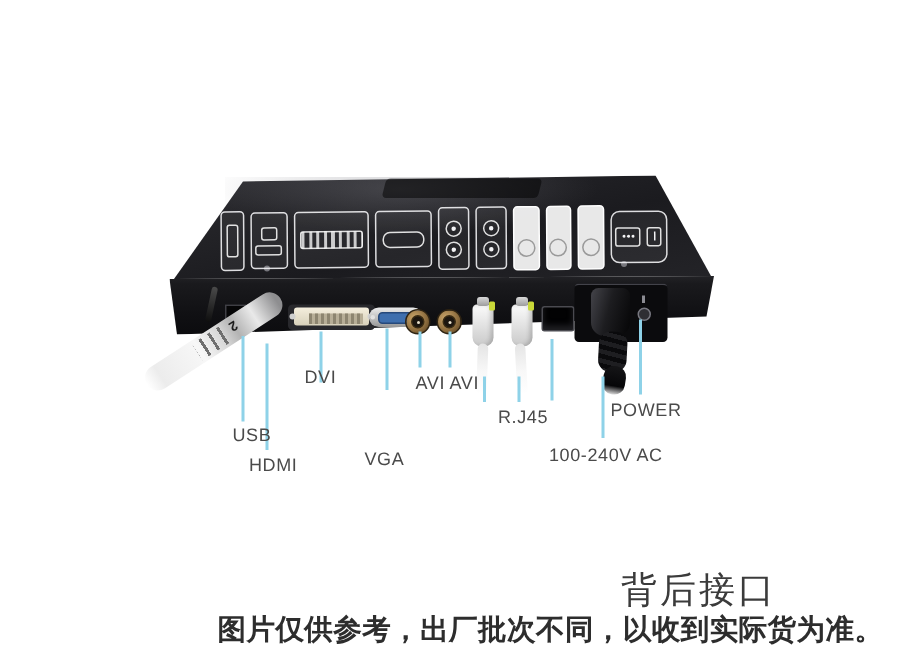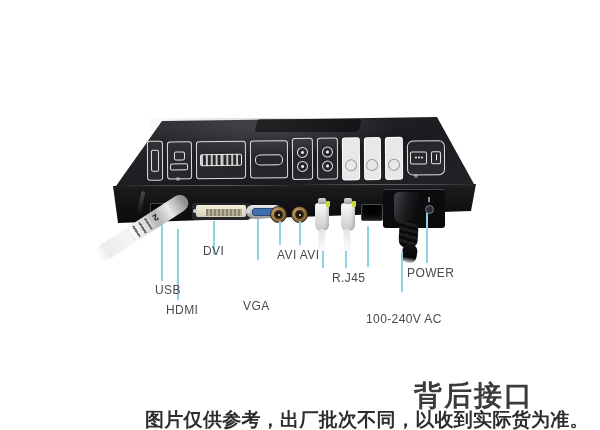--- a/index.html
+++ b/index.html
@@ -77,21 +77,21 @@
   .pwr-cord2{left:402px;top:244px;width:15px;height:19px;z-index:4;border-radius:7px;transform:rotate(9deg);
     background:linear-gradient(to bottom,#151517,#060608 70%,rgba(6,6,8,.15));}
   .pwr-btn{left:425px;top:205px;width:7px;height:7px;z-index:3;border-radius:50%;
     background:#2e2e33;border:1px solid #787880;}
   .pwr-btn-line{left:428px;top:197px;width:2px;height:5px;z-index:3;background:#8b8b92;}
 
   
   .ll{width:2px;z-index:6;background:#8ed2e8;}
   .plabel{z-index:7;font-size:12px;color:#4a4a4a;letter-spacing:.4px;white-space:nowrap;}
 
-  .title{z-index:7;font-size:28px;font-weight:700;color:#3b3b3b;letter-spacing:2px;white-space:nowrap;}
+  .title{z-index:7;font-size:24px;font-weight:400;color:#3b3b3b;letter-spacing:2px;white-space:nowrap;}
   .disclaimer{z-index:7;font-size:19px;font-weight:700;color:#2d2d2d;letter-spacing:.3px;white-space:nowrap;}
 </style>
 </head>
 <body>
 
 <div class="stage">
 
   <div class="abs top-face"></div>
   <div class="abs top-sheen"></div>
   <div class="abs vent"></div>
@@ -208,18 +208,18 @@
   <div class="abs ll" style="left:401px;top:251px;height:41px;"></div>
   <div class="abs ll" style="left:426px;top:213px;height:50px;"></div>
 
   <div class="abs plabel" style="left:155px;top:283px;text-align:center;">USB</div>
   <div class="abs plabel" style="left:166px;top:303px;">HDMI</div>
   <div class="abs plabel" style="left:203px;top:244px;">DVI</div>
   <div class="abs plabel" style="left:243px;top:263px;margin-top:36px;">VGA</div>
   <div class="abs plabel" style="left:277px;top:248px;">AVI AVI</div>
   <div class="abs plabel" style="left:332px;top:271px;">R.J45</div>
   <div class="abs plabel" style="left:407px;top:266px;">POWER</div>
-  <div class="abs plabel" style="left:366px;top:296px;margin-top:16px;">100-240V AC</div>
+  <div class="abs plabel" style="left:366px;top:296px;">100-240V AC</div>
 
   <div class="abs title" style="left:414px;top:377px;">背后接口</div>
   <div class="abs disclaimer" style="left:145px;top:407px;">图片仅供参考，出厂批次不同，以收到实际货为准。</div>
 
 </div>
 
 </body></html>

